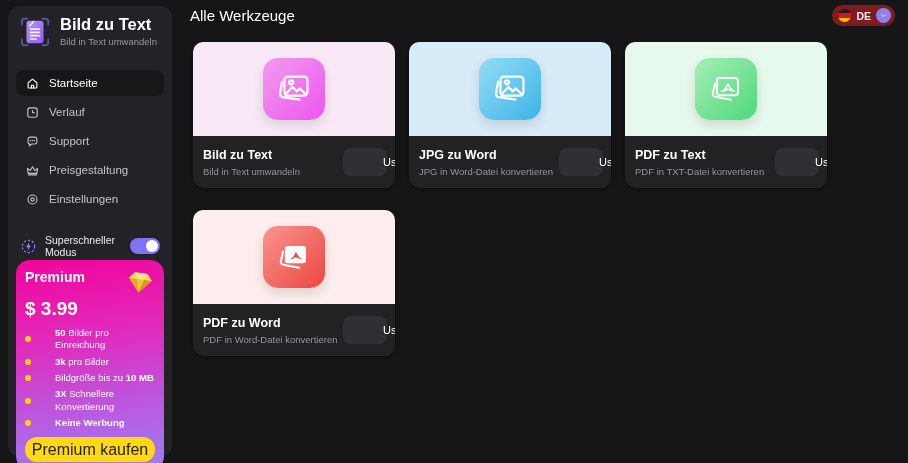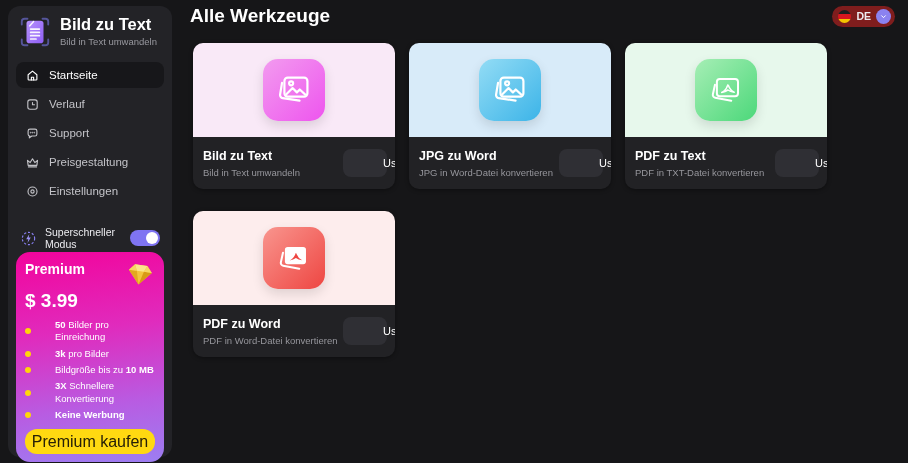--- a/index.html
+++ b/index.html
@@ -22,21 +22,21 @@
   .logo-row { display: flex; gap: 8px; align-items: flex-start; padding: 0 2px 8px; }
   .logo-icon { width: 34px; height: 34px; flex: none; }
   .logo-title { font-size: 16.5px; font-weight: bold; color: #fff; line-height: 1.15; }
   .logo-sub { font-size: 9.5px; color: #98989f; margin-top: 2px; }
   .nav { display: flex; flex-direction: column; gap: 3px; margin-top: 5px; }
   .nav-item {
     display: flex; align-items: center; gap: 9px;
     height: 26px; padding: 0 9px; border-radius: 8px;
     color: #c3c3c8; font-size: 11.5px; cursor: pointer;
   }
-  .nav-item.active { background: #17171a; color: #fff; }
+  .nav-item.active { background: #17171a; color: #fff; margin-top: 8px; }
   .nav-item svg { width: 15px; height: 15px; flex: none; }
   .divider { height: 1px; background: #3a3a41; margin: 11px 3px 9px; }
   .turbo { display: flex; align-items: center; gap: 8px; padding: 2px 4px; color: #ececf0; font-size: 10.5px; }
   .turbo svg { width: 17px; height: 17px; flex: none; }
   .toggle { margin-left: auto; width: 30px; height: 16px; border-radius: 9px; background: #7f74f2; position: relative; cursor: pointer; flex: none; }
   .toggle .knob { position: absolute; right: 2px; top: 2px; width: 12px; height: 12px; border-radius: 50%; background: #fff; }
   
   .premium {
     margin-top: auto; border-radius: 14px;
     background: linear-gradient(172deg, #f2049c 0%, #e02bbd 38%, #b85ce2 72%, #9c7ef2 100%);
@@ -51,21 +51,21 @@
   .feature .dot { width: 6px; height: 6px; border-radius: 50%; background: #ffd60a; flex: none; }
   .feature b { font-weight: bold; }
   .cta {
     margin-top: 8px; height: 25px; border: none; border-radius: 12px;
     background: #ffd911; color: #272007; font-size: 16px;
     font-family: "Liberation Sans", sans-serif; cursor: pointer;
   }
   
   .main { position: absolute; left: 179px; top: 0; right: 0; bottom: 0; }
   .main-header { display: flex; align-items: center; justify-content: space-between; padding: 5px 13px 0 11px; }
-  .main-title { font-size: 19px; font-weight: bold; text-align: center; }
+  .main-title { font-size: 15px; font-weight: normal; text-align: center; }
   .lang-pill {
     display: flex; align-items: center; gap: 5px;
     background: #7f1d1d; border-radius: 12px; padding: 3px 4px 3px 6px; cursor: pointer;
   }
   .flag { width: 13px; height: 13px; border-radius: 50%;
     background: linear-gradient(180deg, #1e1e1e 0 33%, #d8161f 33% 66%, #f5c400 66% 100%); }
   .lang-code { font-size: 10.5px; font-weight: bold; color: #ececf0; }
   .chev-circle { width: 15px; height: 15px; border-radius: 50%; background: #8b82f0; display: flex; align-items: center; justify-content: center; }
   .chev-circle svg { width: 9px; height: 9px; }
   .grid { display: grid; grid-template-columns: repeat(3, 202px); gap: 22px 14px; margin: 16px 0 0 14px; }

